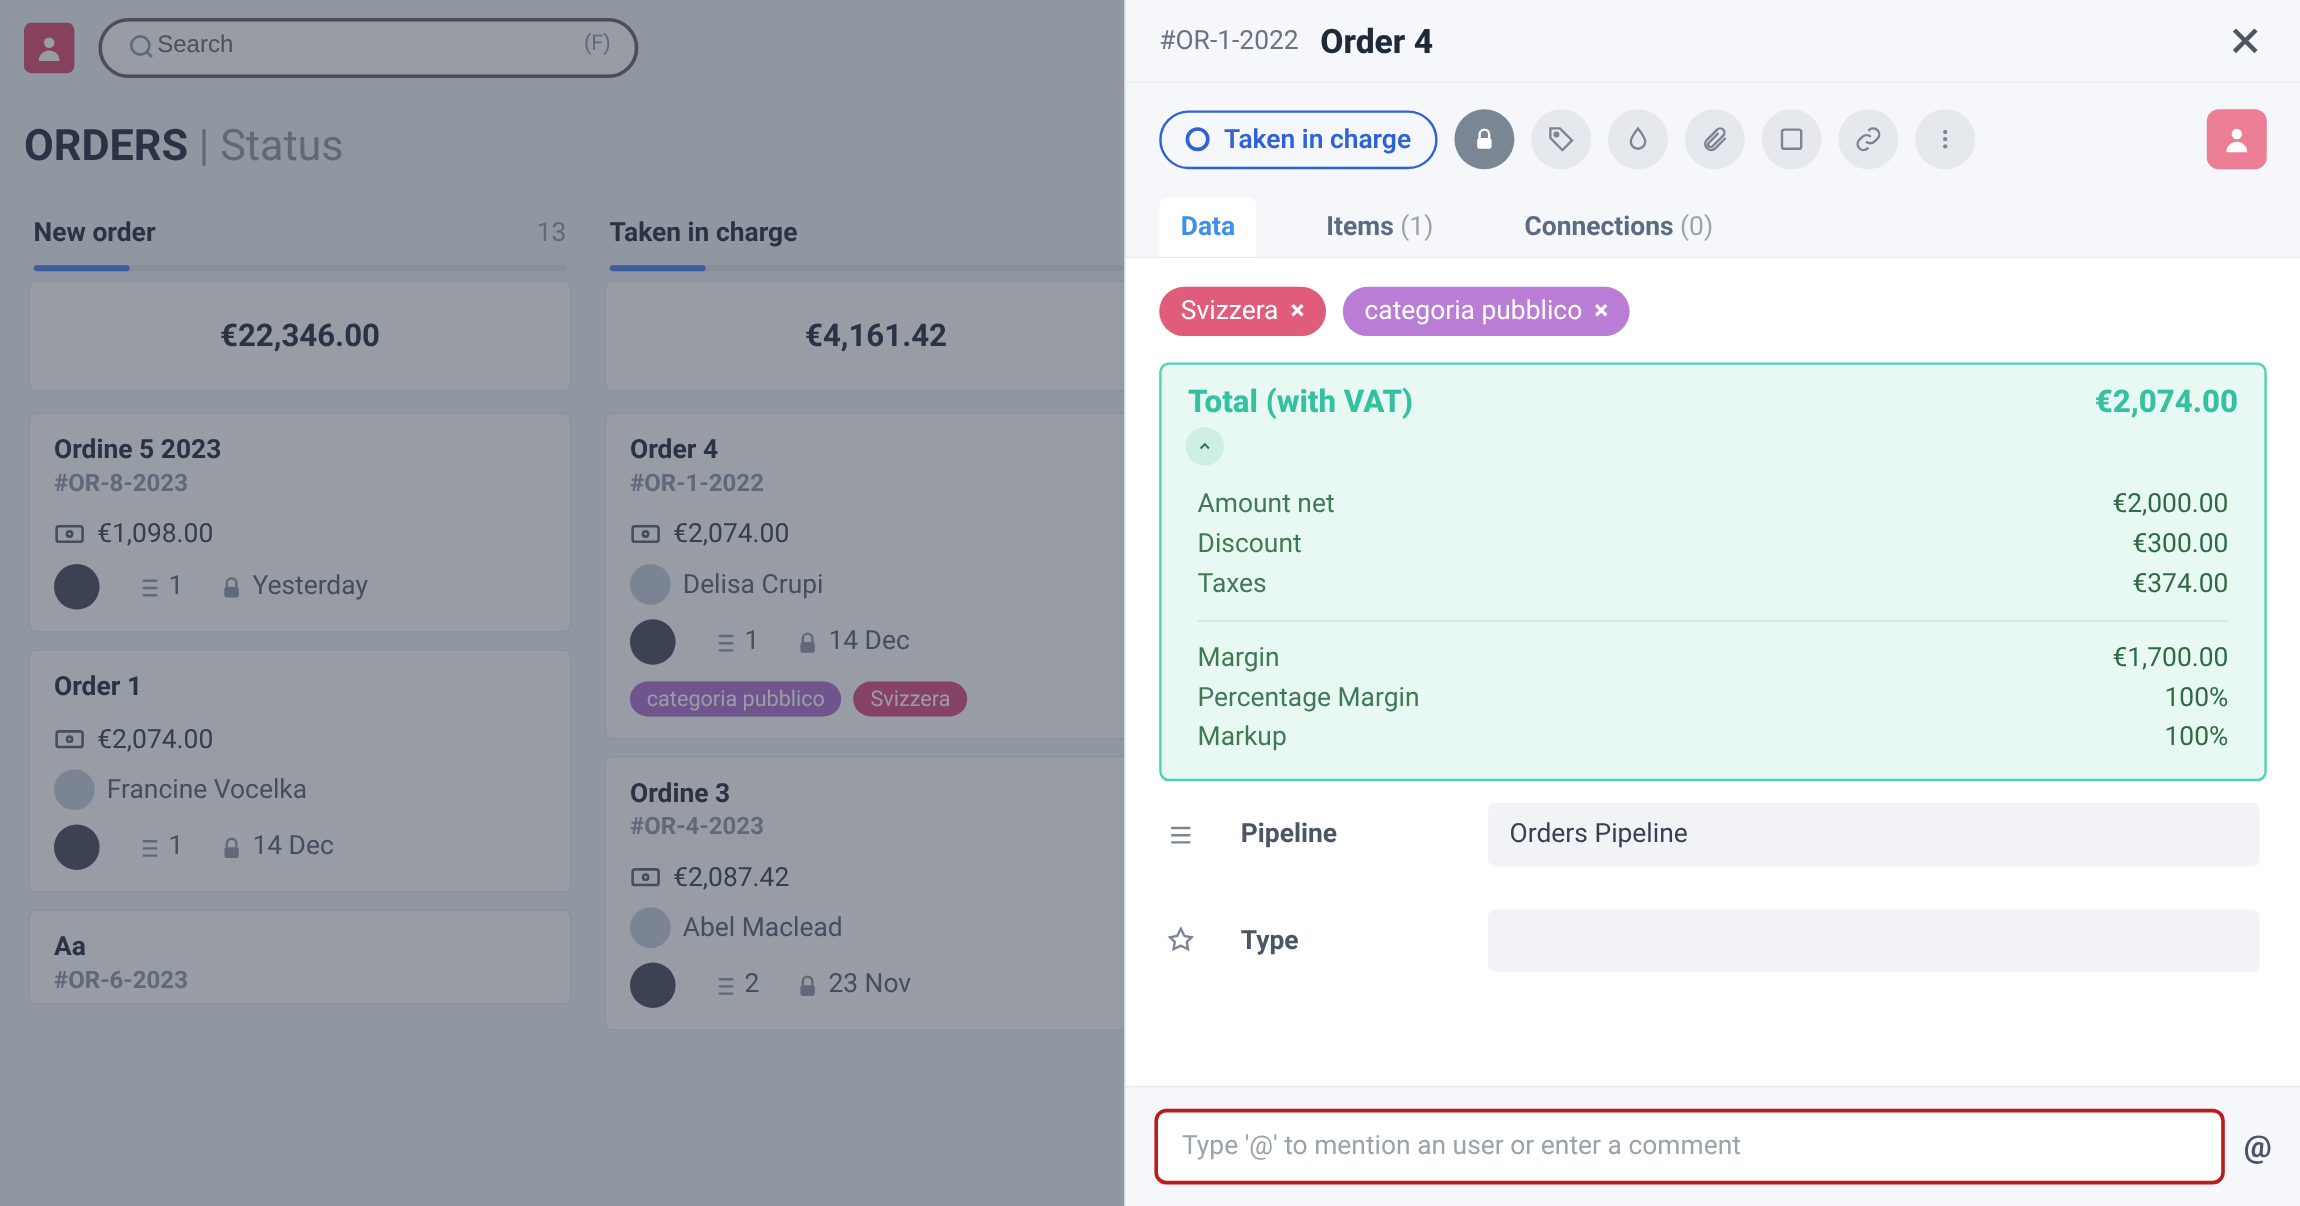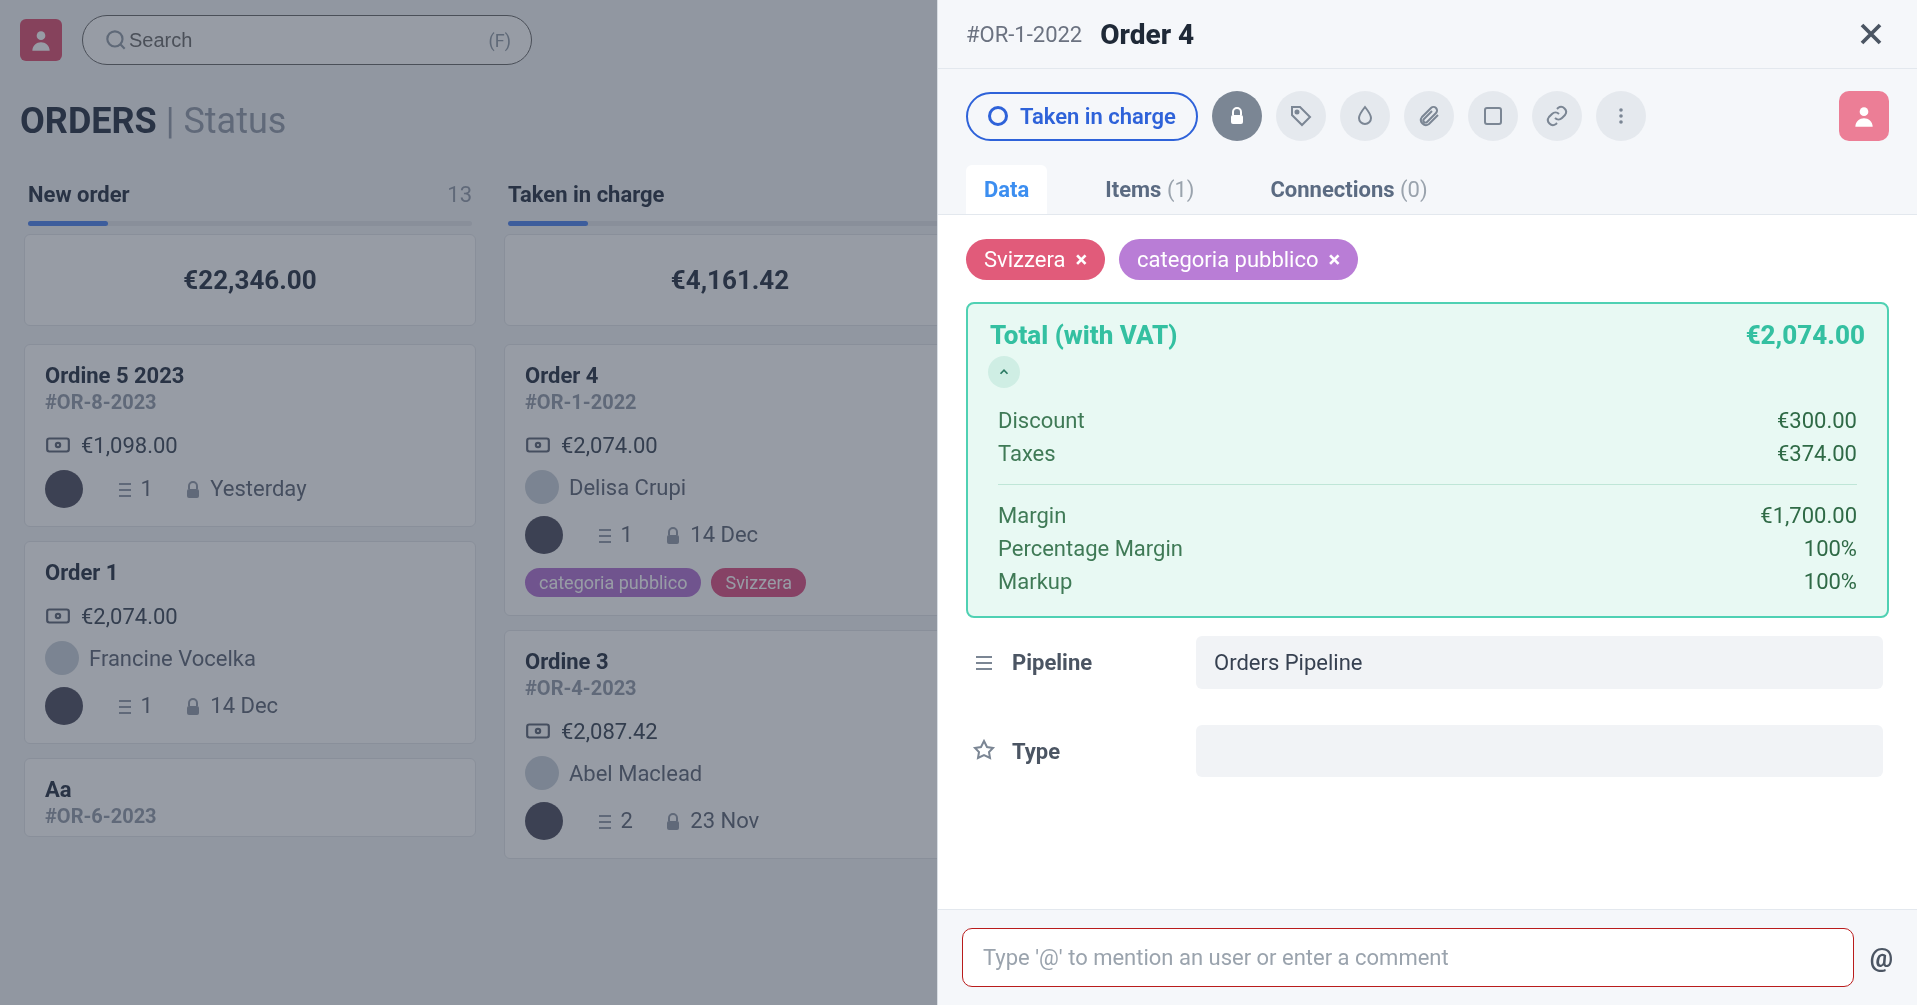--- a/index.html
+++ b/index.html
@@ -2,21 +2,21 @@
 <html><head>
 <meta charset="utf-8">
 <style>
 * { box-sizing: border-box; margin: 0; padding: 0; }
 body { font-family: -apple-system, BlinkMacSystemFont, "Segoe UI", Roboto, sans-serif; background: #fff; width: 1917px; height: 1005px; overflow: hidden; position: relative; }
 
 
 .bg { position: absolute; inset: 0; filter: brightness(1); background:#f4f6f8;}
 .topbar { display:flex; align-items:center; height:80px; padding:0 20px; gap:20px; }
 .logo-btn { width:42px; height:42px; background:#e15b7a; border-radius:6px; display:flex;align-items:center;justify-content:center; }
-.search-wrap { flex:0 0 450px; display:flex; align-items:center; background:#fff; border:1px solid #737373; border-radius:30px; padding:8px 20px; height:50px; }
+.search-wrap { flex:0 0 450px; display:flex; align-items:flex-start; background:#fff; border:3px solid #737373; border-radius:30px; padding:8px 20px; height:50px; }
 .search-wrap input { border:0; outline:0; font-size:20px; color:#6b7280; flex:1; background:transparent;}
 .search-f { color:#9aa3ad; font-size:18px;}
 .nav-links { display:flex; gap:40px; font-size:22px; color:#4b5563; font-weight:600; margin-left:auto; padding-right:300px;}
 
 .page-title { padding:20px 20px; font-size:36px; font-weight:700; color:#374151;}
 .page-title span.sub { font-weight:400; color:#9ca3af; }
 
 .board { display:flex; gap:20px; padding:10px 20px; }
 .col { width:460px; }
 .col-head { display:flex; justify-content:space-between; font-size:22px; font-weight:700; color:#374151; padding:10px 8px;}
@@ -69,27 +69,27 @@
 .total-head { display:flex; justify-content:space-between; align-items:center; padding:16px 22px 6px; }
 .total-head .lbl { color:#34c0a1; font-size:26px; font-weight:800;}
 .total-head .val { color:#34c0a1; font-size:26px; font-weight:800;}
 .chev { width:32px;height:32px;border-radius:50%;background:#cfeee4; margin-left:20px; display:flex;align-items:center;justify-content:center; color:#2b7a63; margin-bottom:10px;}
 .total-rows { padding:6px 30px 18px; }
 .trow { display:flex; justify-content:space-between; font-size:22px; color:#2b6b48; padding:4px 0;}
 .trow .k { color:#3f7a56;}
 .trow .v { color:#2f6a46;}
 .tdiv { border-top:1px solid #bfe6d7; margin:14px 0;}
 
-.field-row { display:flex; align-items:center; padding:18px 6px; gap:14px;}
+.field-row { display:flex; align-items:center; padding:18px 6px; gap:36px;}
 .field-row .icon { width:26px; color:#7b8694;}
 .field-row .flabel { font-size:22px; color:#4b5563; font-weight:700; width:170px;}
 .field-val { flex:1; background:#f1f3f6; border-radius:6px; padding:14px 18px; font-size:22px; color:#374151; min-height:52px;}
 
 .comment-bar { border-top:1px solid #e3e8ee; padding:18px 24px; display:flex; align-items:center; gap:16px; background:#f5f7fa;}
-.comment-input { flex:1; background:#fff; border:1px solid #b91c1c; border-radius:10px; padding:16px 20px; font-size:22px; color:#9aa3ad;}
+.comment-input { flex:1; background:#fff; border:3px solid #b91c1c; border-radius:10px; padding:16px 20px; font-size:22px; color:#9aa3ad;}
 .at { font-size:26px; color:#4b5563; font-weight:700;}
 
 svg { display:block; }
 .ico-20 { width:24px; height:24px; }
 .ico-24 { width:26px; height:26px; }
 </style>
 </head>
 <body>
 
 <div class="bg">
@@ -334,20 +334,24 @@
         <span class="lbl">Total (with VAT)</span>
         <span class="val">€2,074.00</span>
       </div>
       <div class="chev">
           <svg width="14" height="14" viewBox="0 0 24 24" fill="none" stroke="currentColor" stroke-width="3">
             <path d="M6 15l6-6 6 6"></path>
           </svg>
         </div>
       <div class="total-rows">
         <div class="trow">
+            <span class="k">Amount net</span>
+            <span class="v">€2,000.00</span>
+          </div>
+        <div class="trow">
             <span class="k">Discount</span>
             <span class="v">€300.00</span>
           </div>
         <div class="trow">
             <span class="k">Taxes</span>
             <span class="v">€374.00</span>
           </div>
         <div class="tdiv"></div>
         <div class="trow">
             <span class="k">Margin</span>

